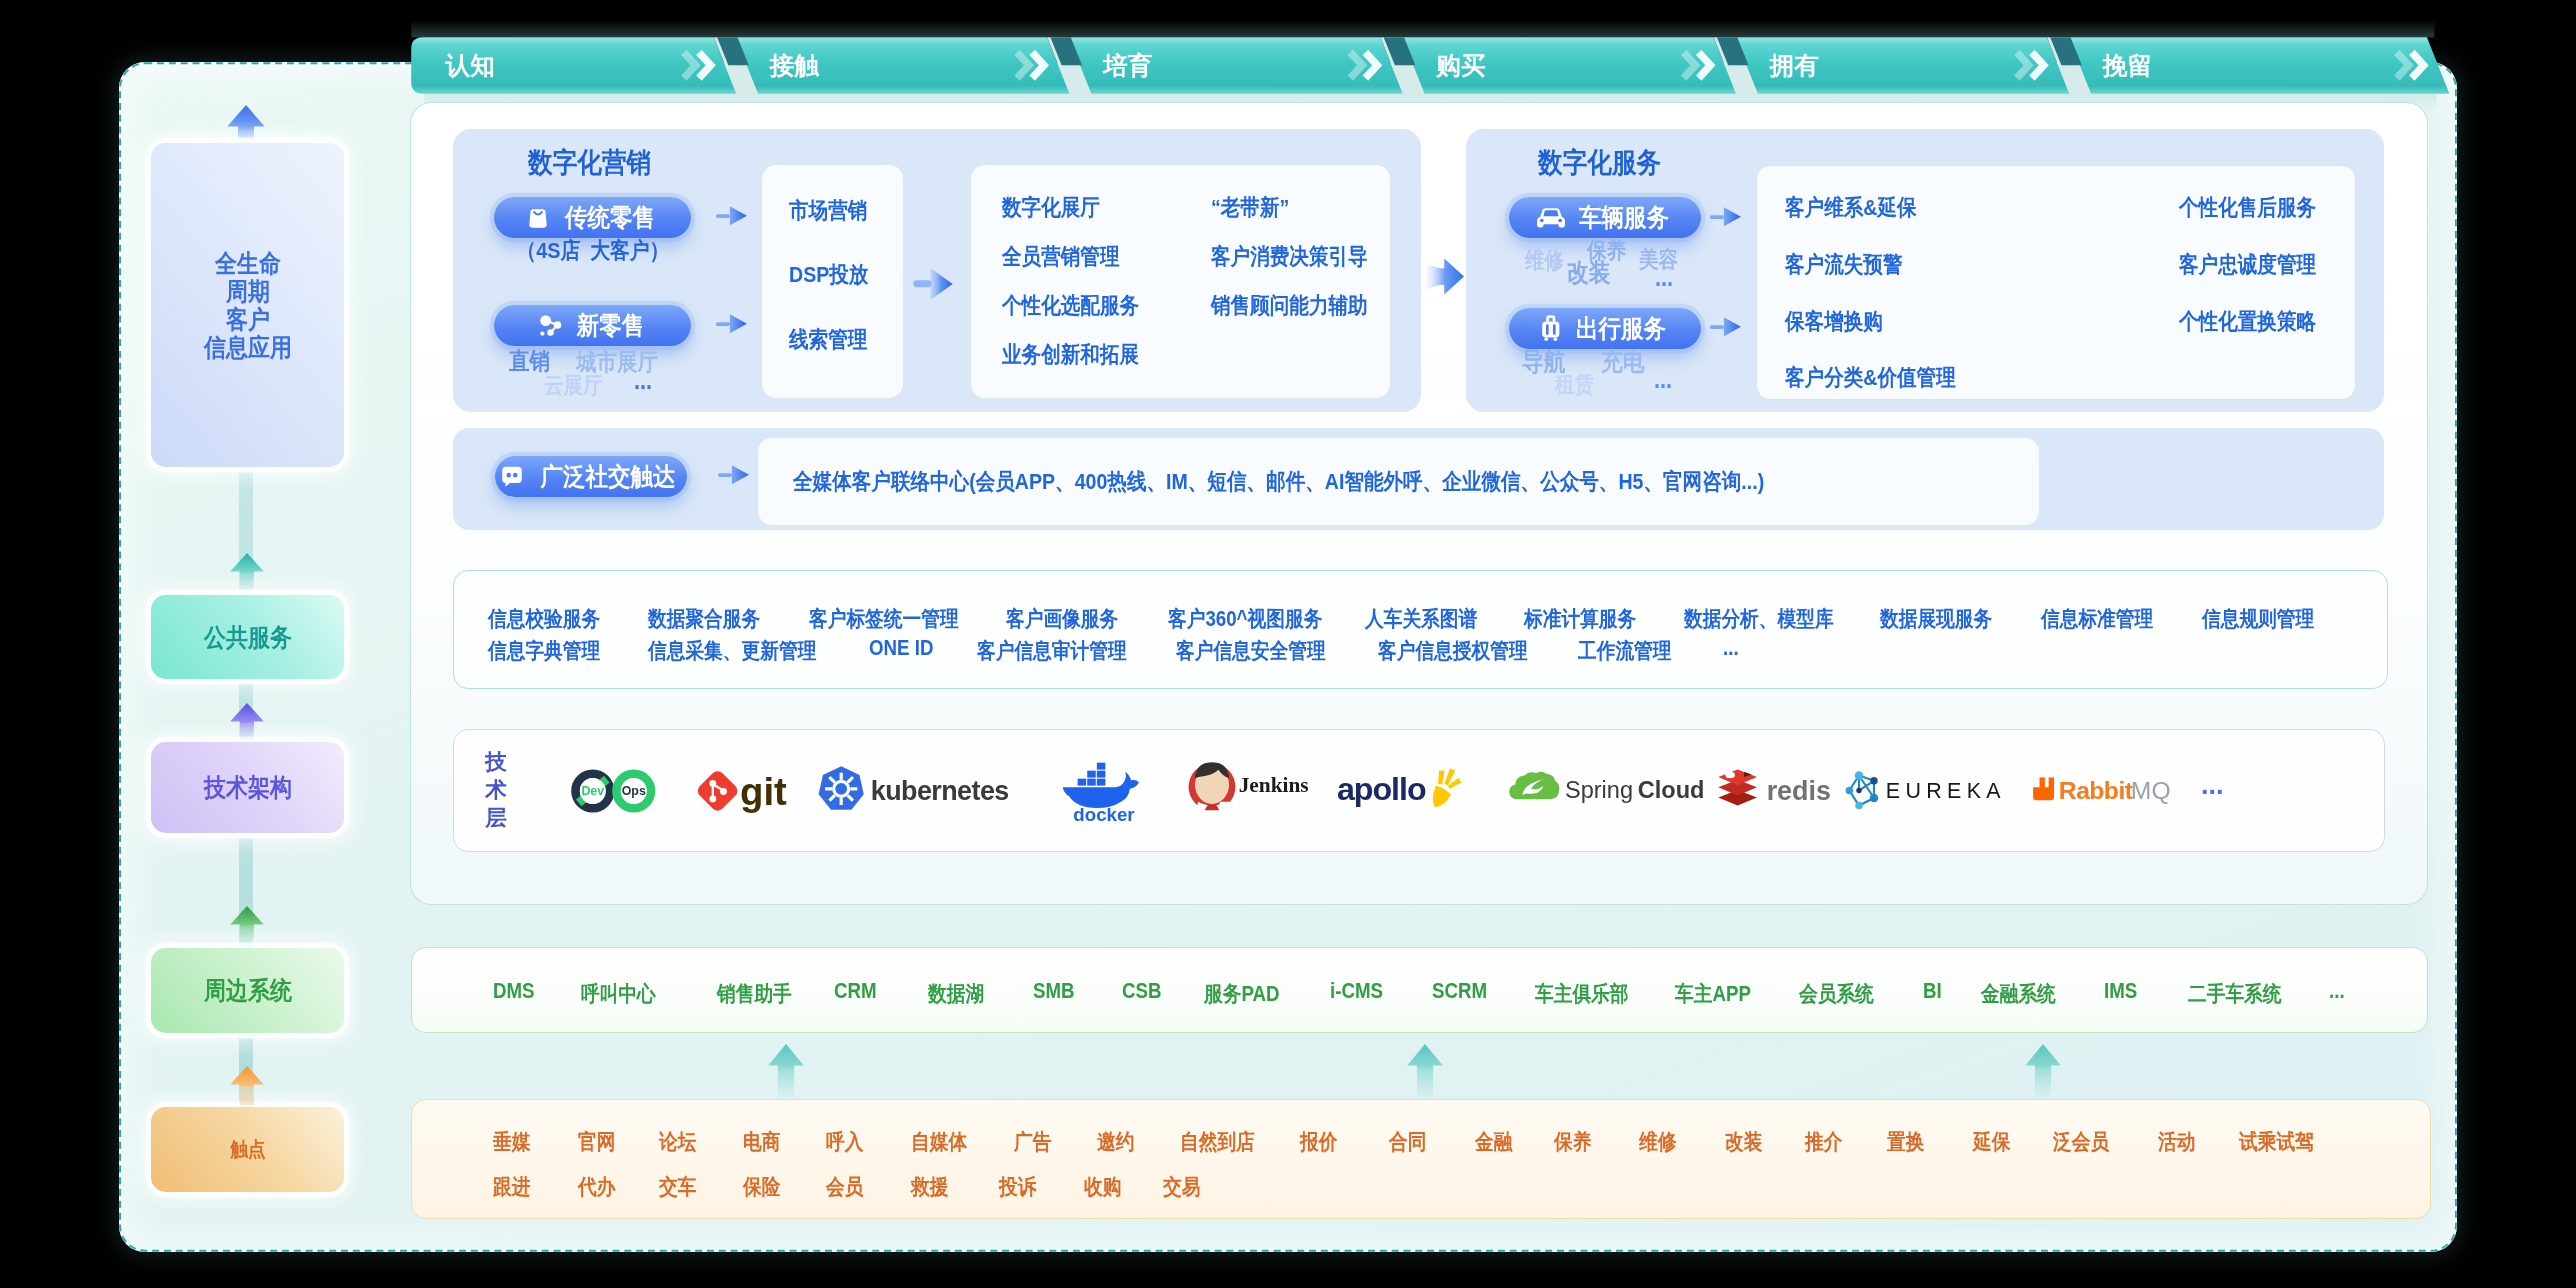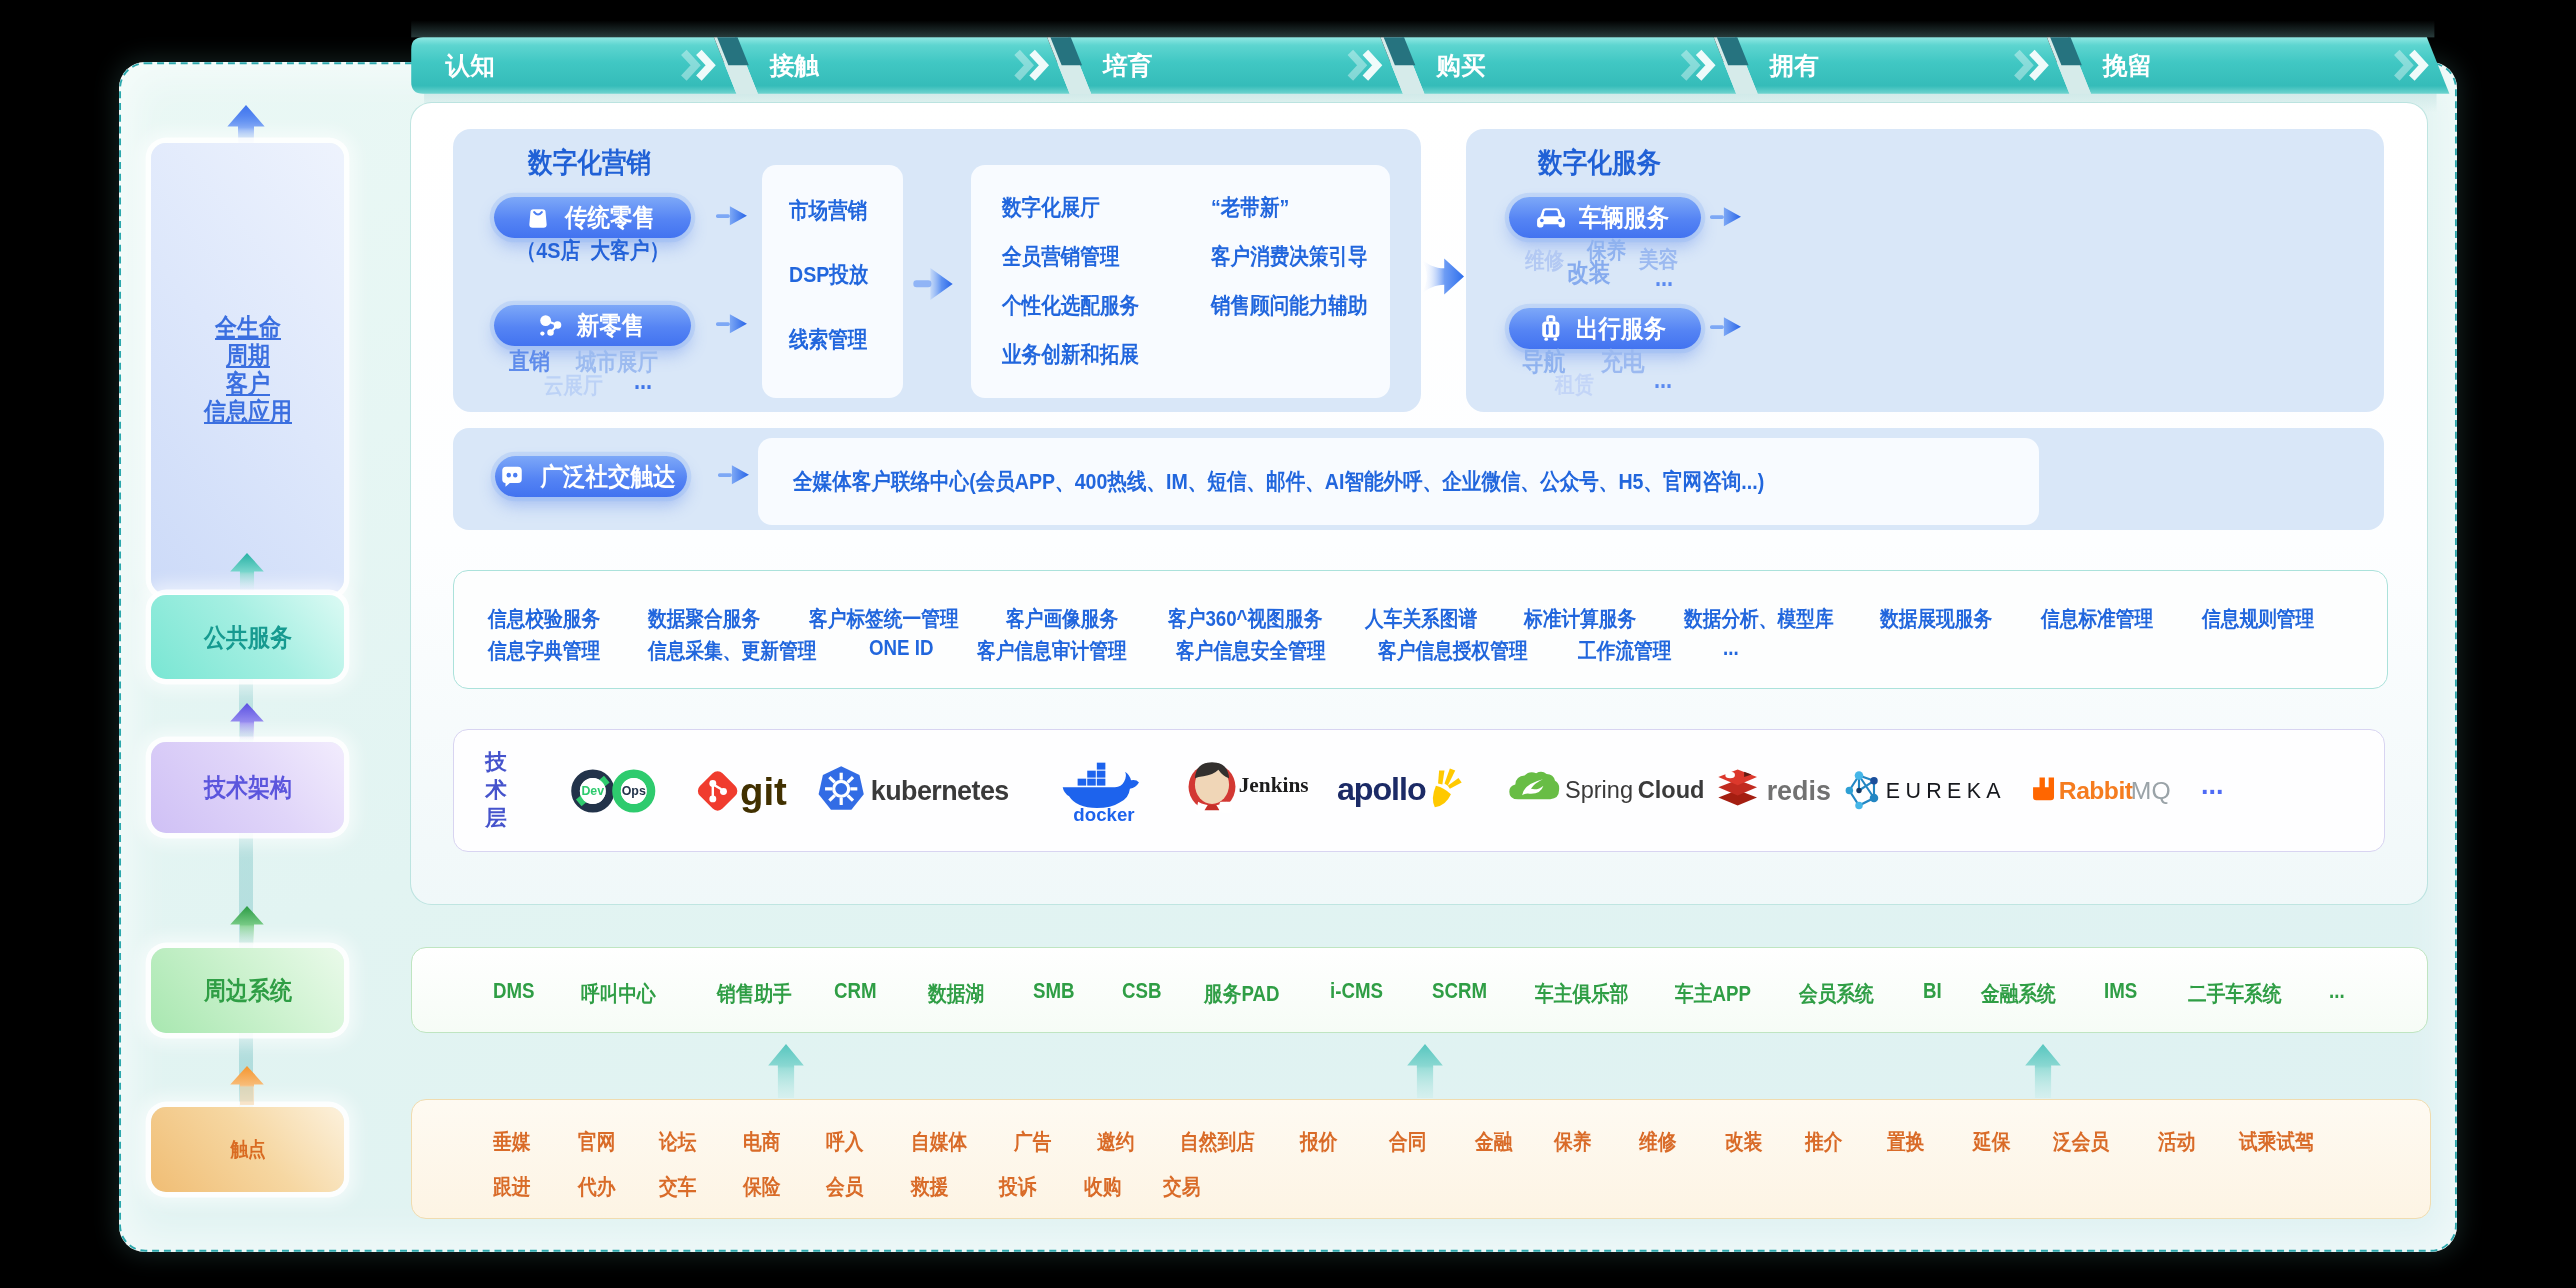--- a/index.html
+++ b/index.html
@@ -8,21 +8,21 @@
        font-family:"Liberation Sans",sans-serif;}
   .abs{position:absolute;}
   .container{left:119px;top:62px;width:2338px;height:1190px;border-radius:26px;
      background:linear-gradient(160deg,#eaf8f5 0%,#e2f4f2 45%,#def1f2 100%);
      box-shadow:inset 0 0 38px 14px rgba(255,255,255,.55),0 0 25px 2.1px rgba(110,190,185,.18);}
   
   .beam{left:239px;top:114px;width:14px;height:1078px;background:linear-gradient(180deg,rgba(142,205,206,.28),rgba(142,205,206,.62));}
   .lbox{left:151px;width:193px;border-radius:15px;display:flex;align-items:center;justify-content:center;
         text-align:center;font-weight:700;
         box-shadow:0 0 0 5.4px rgba(255,255,255,.82),0 0 16px 11.8px rgba(255,255,255,.55);}
-  .lb1{top:143px;height:451px;background:linear-gradient(50deg,#ccdaf8 0%,#dde7fb 50%,#eef3fd 100%);color:#3b6fe0;font-size:25px;line-height:28px;text-decoration:underline;}
+  .lb1{top:143px;height:324px;background:linear-gradient(50deg,#ccdaf8 0%,#dde7fb 50%,#eef3fd 100%);color:#3b6fe0;font-size:25px;line-height:28px;}
   .lb2{top:595px;height:84px;background:linear-gradient(50deg,#79e6d3 0%,#a5efe2 55%,#dcfaf4 100%);color:#169a90;font-size:25px;}
   .lb3{top:742px;height:91px;background:linear-gradient(50deg,#cfc0f5 0%,#e0d5f9 55%,#f2ecfd 100%);color:#5b55dd;font-size:25px;}
   .lb4{top:948px;height:85px;background:linear-gradient(50deg,#a8e7b0 0%,#cdf2cf 55%,#eafaea 100%);color:#2f9e45;font-size:25px;align-items:center;}
   .lb5{top:1107px;height:85px;background:linear-gradient(50deg,#f0bd74 0%,#f6d7a2 55%,#fcf1dc 100%);color:#d96b22;font-size:20px;}
   
   .main{left:410px;top:102px;width:2016px;height:801px;border-radius:21.5px;
         background:linear-gradient(180deg,#ffffff 0%,#fdfeff 55%,#f0f8f9 100%);
         border:1.1px solid rgba(170,220,215,.75);}
   .bluepanel{background:#d9e7f8;border-radius:18px;}
   .mp1{left:42px;top:26px;width:968px;height:283px;}
@@ -262,20 +262,29 @@
           <rect x="26" y="17" width="5" height="20" rx="2.5" fill="#4a7df2"></rect>
           <rect x="10" y="42" width="7" height="6" rx="3" fill="#ffffff"></rect>
           <rect x="27" y="42" width="7" height="6" rx="3" fill="#ffffff"></rect>
         </svg>
         <span>出行服务</span>
       </div>
     <div class="abs fade" style="left:56px;top:216px;font-size:25px;color:#8fb2ef">导航</div>
     <div class="abs fade" style="left:135px;top:216px;font-size:25px;color:#9bb9f0">充电</div>
     <div class="abs fade" style="left:89px;top:240px;font-size:22.5px;color:#c3d5f7">租赁</div>
     <div class="abs fade" style="left:188px;top:236px;font-size:25px;color:#5a8af0">...</div>
+    <div class="abs whitebox" style="left:290px;top:36px;width:598px;height:233px;border:1.1px solid #d9e3f4">
+      <div class="abs bluetext" style="left:28.4px;top:26px">客户维系&amp;延保</div>
+      <div class="abs bluetext" style="left:28.4px;top:83px">客户流失预警</div>
+      <div class="abs bluetext" style="left:28.4px;top:140px">保客增换购</div>
+      <div class="abs bluetext" style="left:28.4px;top:196px">客户分类&amp;价值管理</div>
+      <div class="abs bluetext" style="left:422px;top:26px">个性化售后服务</div>
+      <div class="abs bluetext" style="left:422px;top:83px">客户忠诚度管理</div>
+      <div class="abs bluetext" style="left:422px;top:140px">个性化置换策略</div>
+    </div>
   </div>
   <div class="abs bluepanel row3">
     <div class="abs pill" style="left:42px;top:28.4px;width:192px;height:41px">
         <svg width="26" height="26" viewBox="0 0 48 48">
           <path d="M6 12 Q6 5 13 5 L35 5 Q42 5 42 12 L42 28 Q42 35 35 35 L20 35 L12 42 L12 35 Q6 35 6 28 Z" fill="#ffffff"></path>
           <rect x="14" y="16" width="8" height="9" rx="4" fill="#4a7df2"></rect>
           <rect x="26" y="16" width="8" height="9" rx="4" fill="#4a7df2"></rect>
         </svg>
         <span>广泛社交触达</span>
       </div>

